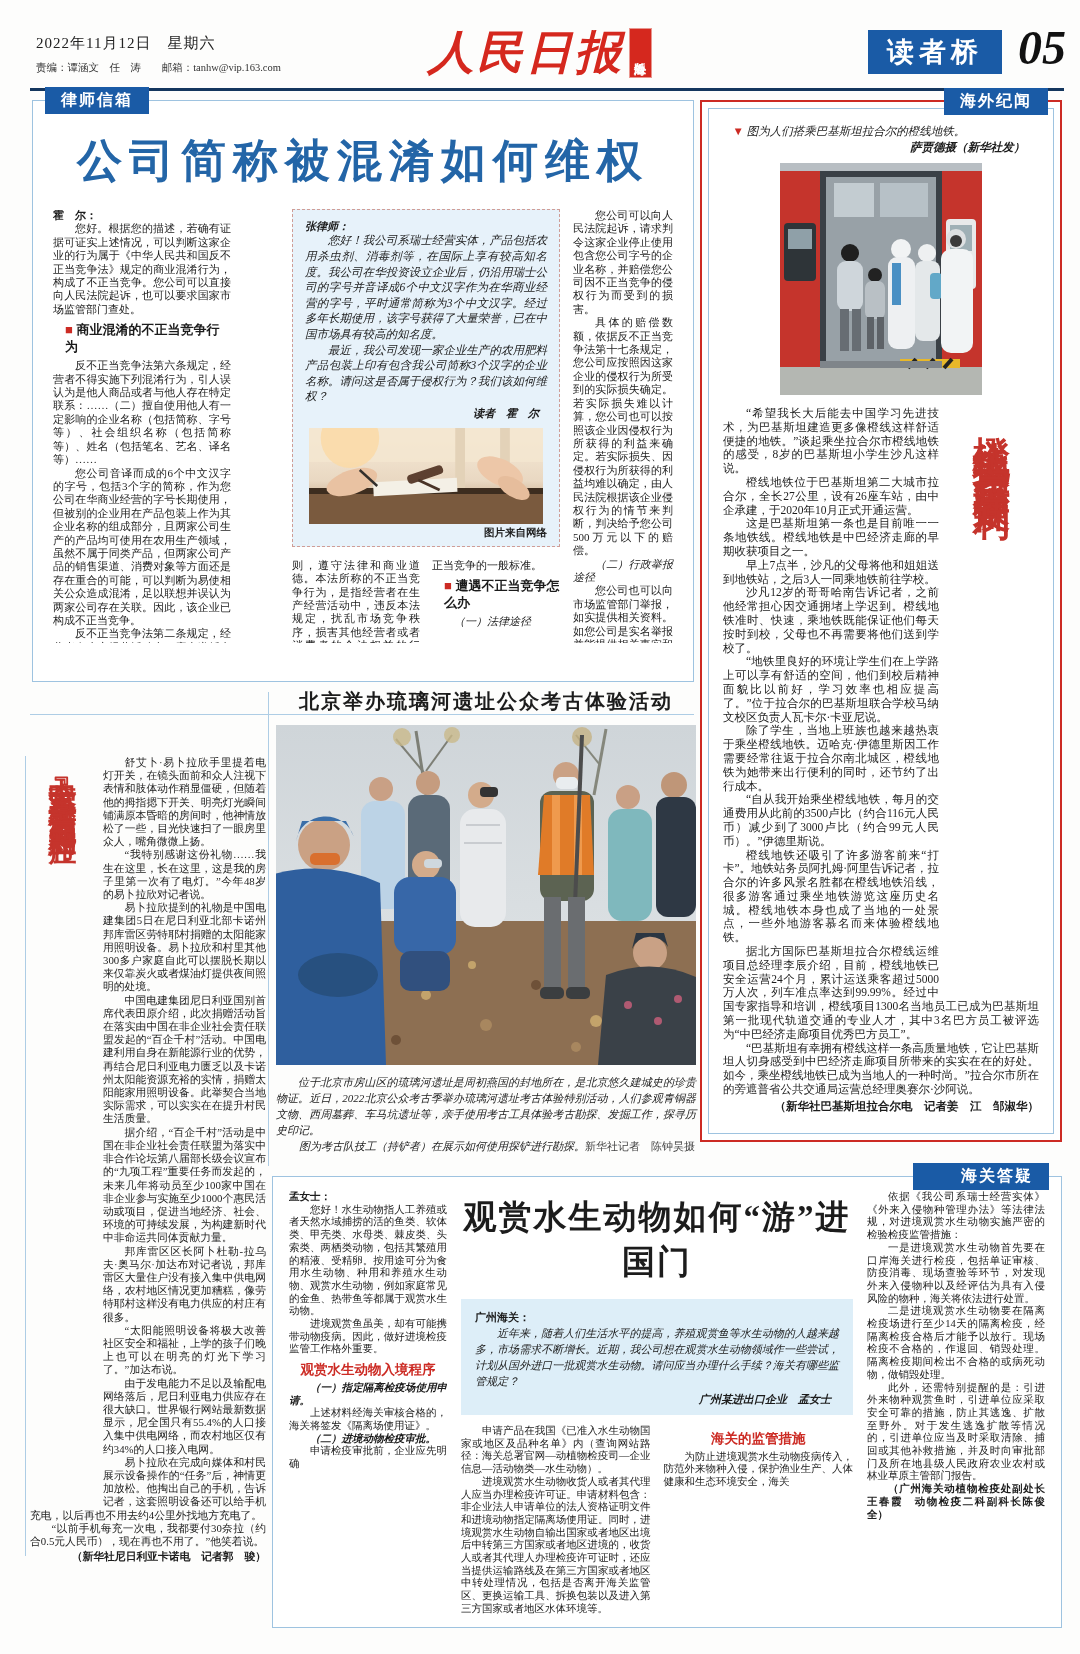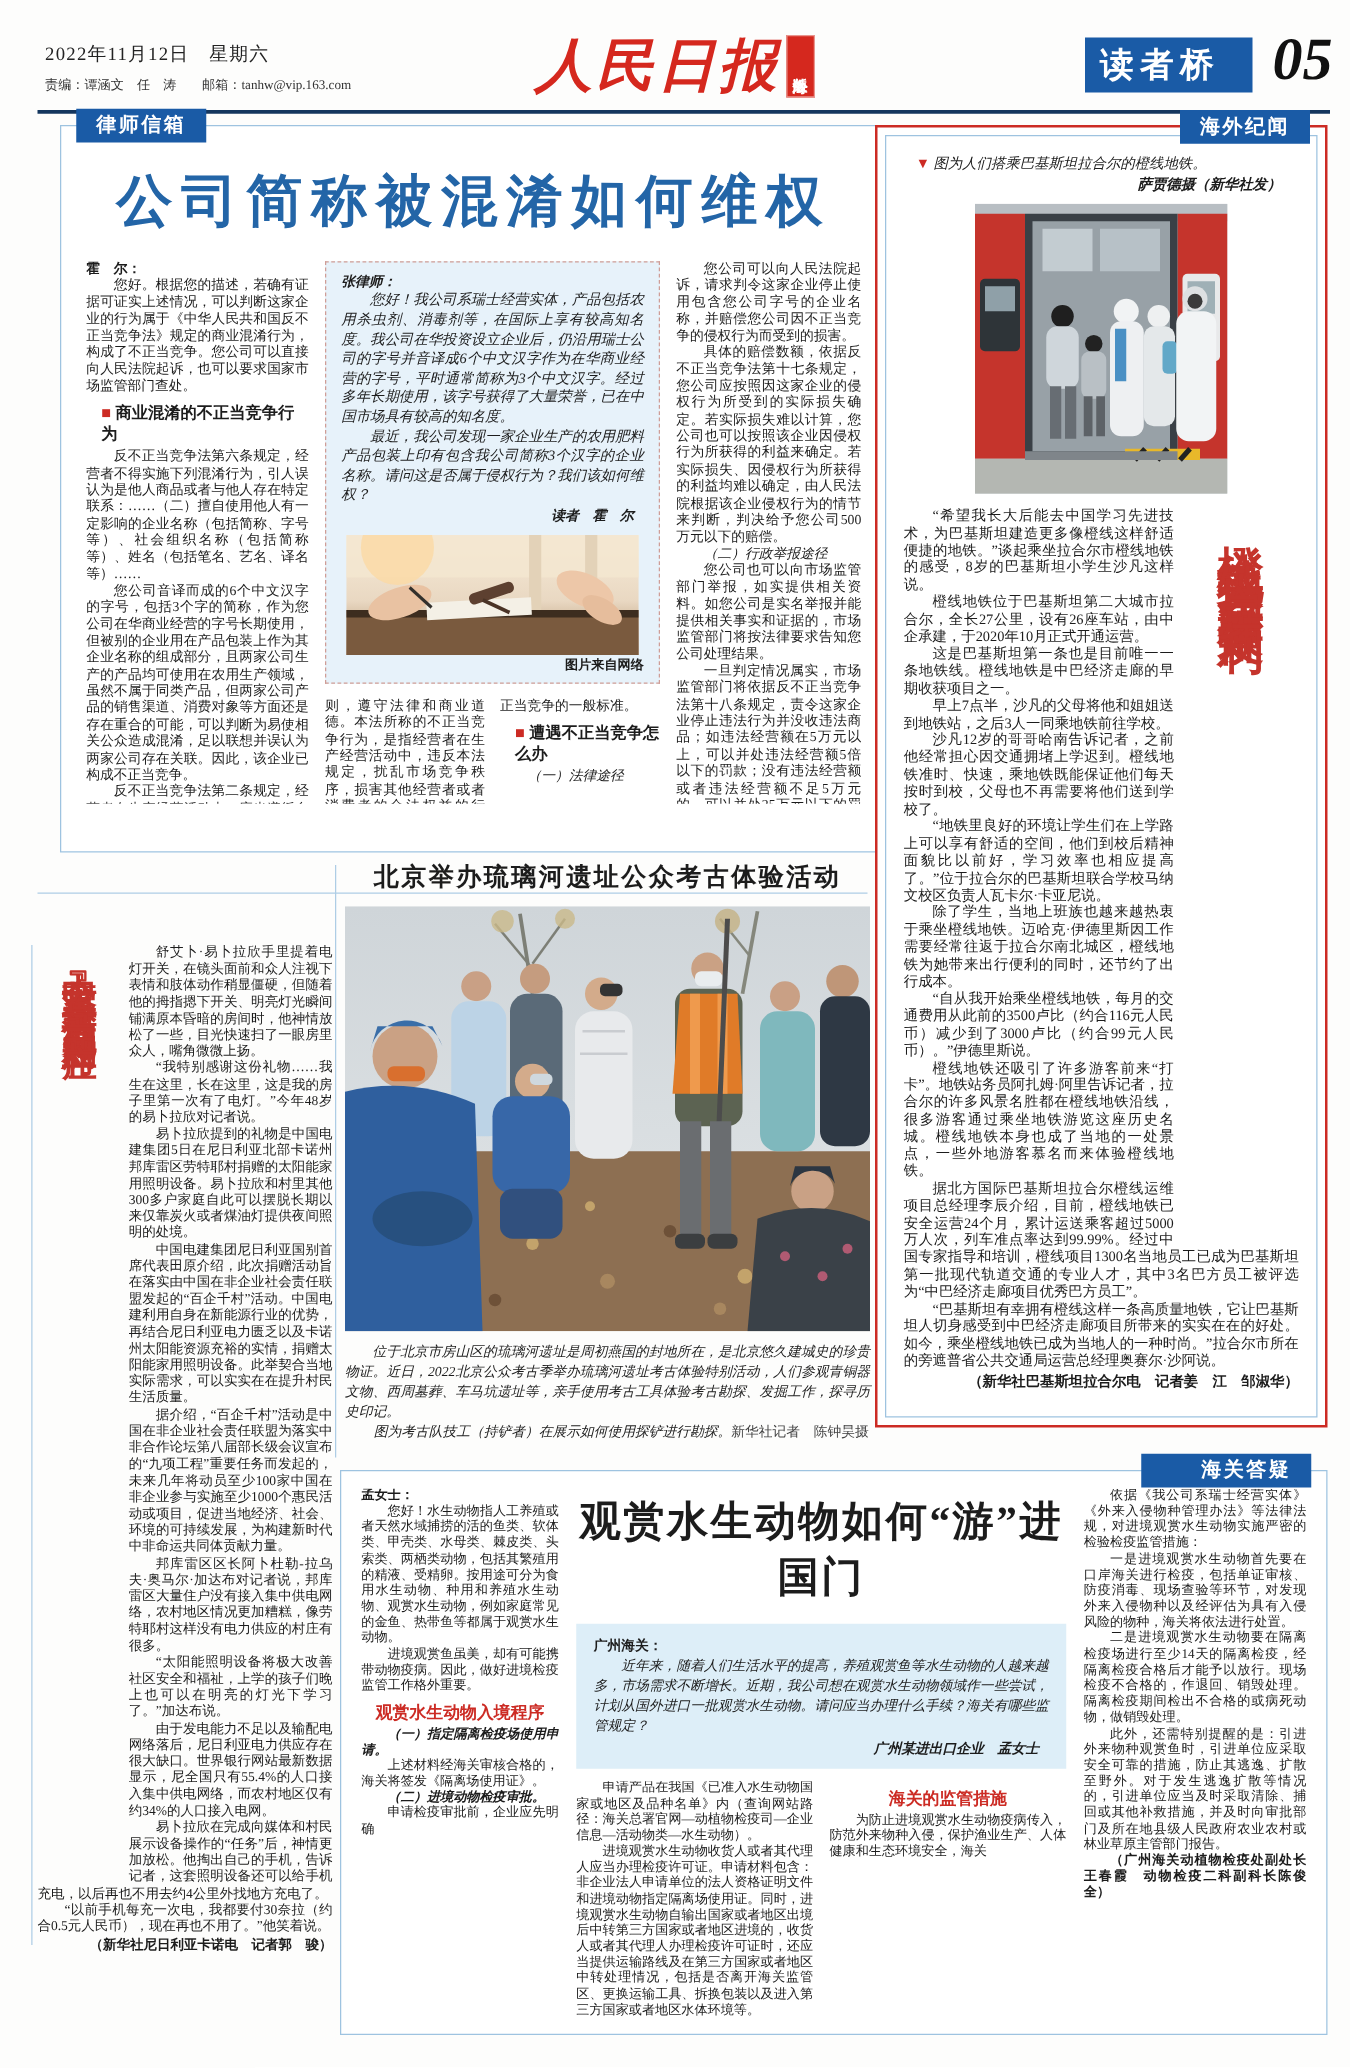--- a/index.html
+++ b/index.html
@@ -16,35 +16,35 @@
   .hdr-date { position:absolute; left:36px; top:34px; font-size:15px; letter-spacing:1px; color:#222; }
   .hdr-editor { position:absolute; left:36px; top:61px; font-size:10.5px; color:#333; }
   .hdr-editor span { margin-right:18px; }
   .masthead { position:absolute; left:50%; top:22px; transform:translateX(-50%); display:flex; align-items:center; }
   .masthead-title { font-size:46px; font-weight:bold; font-style:italic; color:#d5281e; letter-spacing:3px; }
   .edition-badge { display:inline-block; margin-left:5px; width:23px; height:50px; background:#d5281e; color:#fff;
     writing-mode:vertical-rl; text-orientation:upright; font-size:12px; font-weight:bold; line-height:23px;
     text-align:center; font-family:"Liberation Sans","DejaVu Sans",sans-serif; border:1px solid #e9968f; }
   .page-badge { position:absolute; right:78px; top:30px; height:44px; min-width:134px; background:#1a5ba6; color:#fff;
     font-family:"Liberation Sans","DejaVu Sans",sans-serif; font-weight:bold; font-size:27px; line-height:44px;
-    letter-spacing:5px; padding:0 12px; }
+    text-align:center; letter-spacing:5px; padding:0 12px; }
   .page-no { position:absolute; right:14px; top:20px; font-size:48px; font-weight:bold; font-style:italic; color:#111; }
   .header-rule { position:absolute; left:30px; right:16px; top:88px; height:3px; background:#14365e; }
 
   
   .sec-label { position:absolute; background:#1a5ba6; color:#fff; font-family:"Liberation Sans","DejaVu Sans",sans-serif;
     font-weight:bold; font-size:16px; padding:3px 16px; letter-spacing:2px; z-index:3; }
 
   
-  .lawyer-box { position:absolute; left:48px; top:100px; width:662px; height:582px; border:1px solid #9ec3e0; background:#fff; }
+  .lawyer-box { position:absolute; left:32px; top:100px; width:662px; height:582px; border:1px solid #9ec3e0; background:#fff; }
   .lawyer-box .sec-label { left:12px; top:-14px; }
   .lawyer-headline { margin-top:30px; text-align:center; color:#2365a7; font-size:45px; font-weight:bold; letter-spacing:7px; }
   .lawyer-cols { display:flex; gap:13px; padding:18px 20px 0; height:452px; overflow:hidden; }
   .lcol { font-size:11px; line-height:13.4px; }
-  .col1 { width:178px; } .col2 { width:268px; } .col3 { flex:1; }
+  .col1 { width:178px; } .col2 { width:268px;margin-left:48px; } .col3 { flex:1; }
   .salutation { font-weight:bold; text-indent:0; }
   .subhead { font-family:"Liberation Sans","DejaVu Sans",sans-serif; font-weight:bold; font-size:13px; line-height:17px;
     margin:5px 0 4px; text-indent:0; padding-left:12px; text-align:left; }
   .kai-line { font-style:italic; }
   .letterbox { background:#e7f2fa; border:1px dashed #cf9d96; padding:10px 12px 6px; }
   .letterbox .kai p { font-style:italic; font-size:11.5px; line-height:15.6px; }
   .letter-sig { text-align:right; font-style:italic; font-weight:bold; padding-right:8px; margin-top:2px; }
   .lawyer-photo { margin:8px 4px 2px; }
   .lawyer-photo svg { display:block; width:100%; height:96px; }
   .photo-credit { text-align:right; font-family:"Liberation Sans","DejaVu Sans",sans-serif; font-weight:bold;

